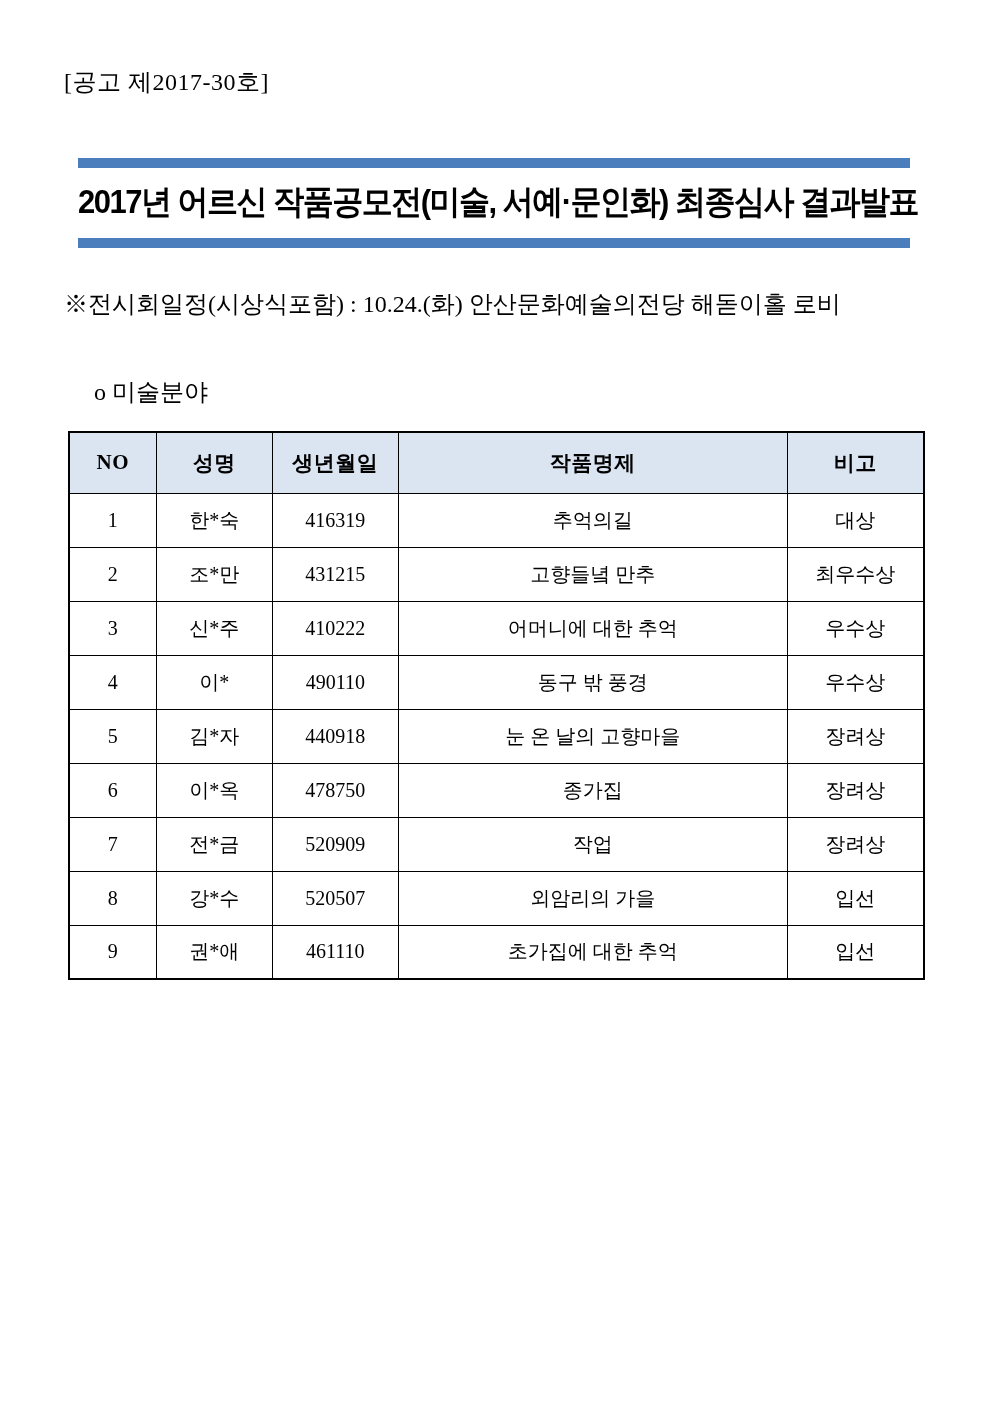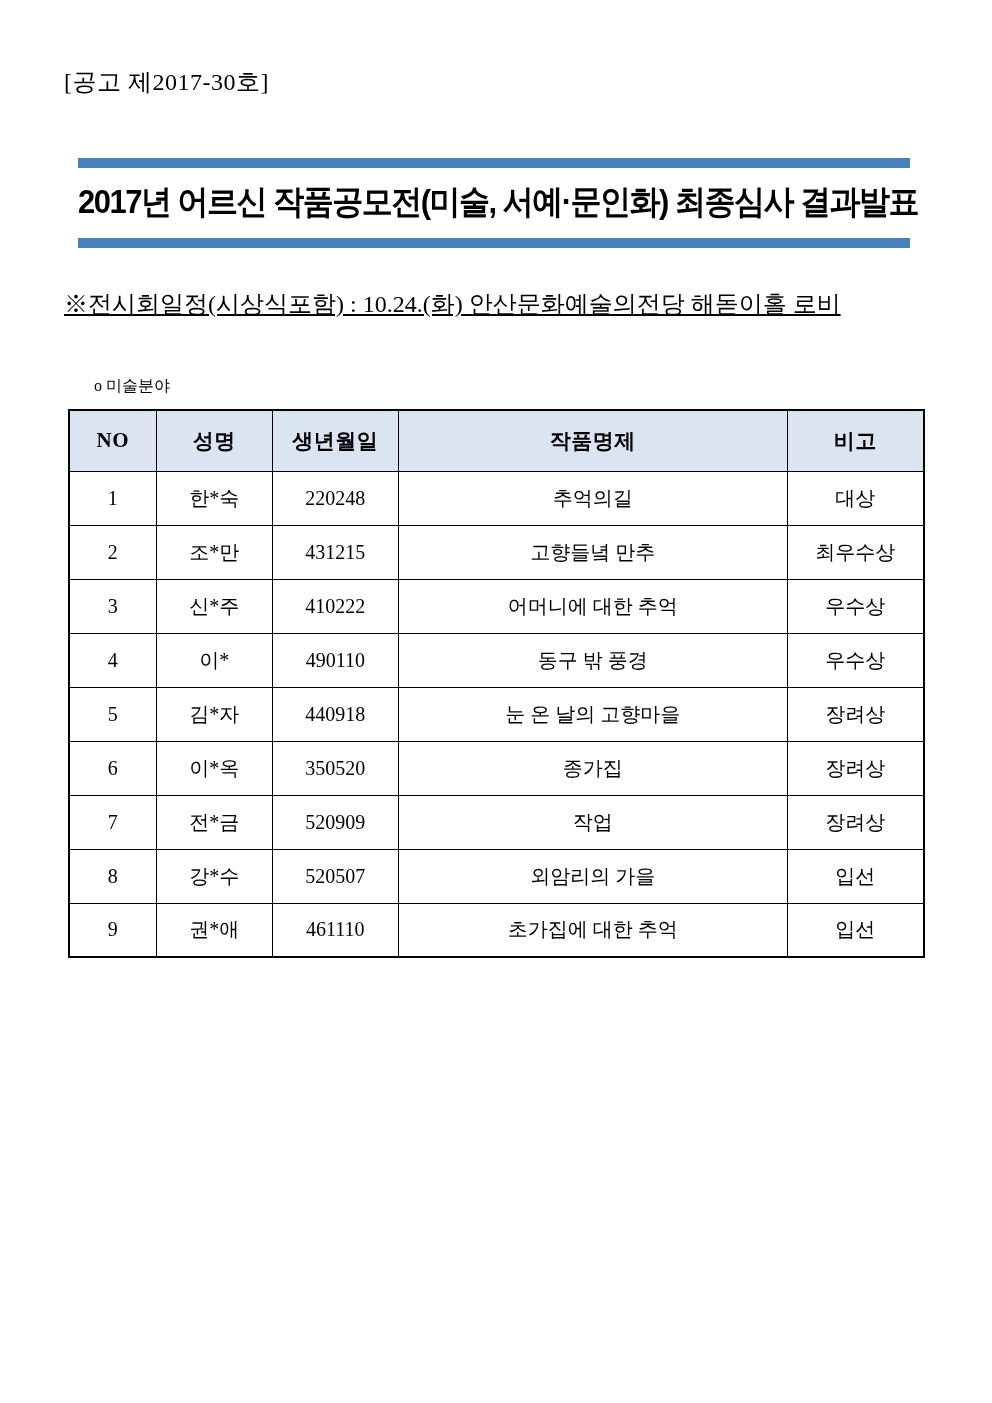--- a/index.html
+++ b/index.html
@@ -39,25 +39,24 @@
     margin: 40px 62px 0 64px;
     font-size: 24px;
     line-height: 1.93;
     text-align: justify;
     word-break: keep-all;
   }
   .exhibition-note {
     margin: 40px 62px 0 64px;
     font-size: 24px;
     white-space: nowrap;
-    text-decoration: underline;
   }
   .section-label {
-    margin: 56px 0 12px 94px;
-    font-size: 16px;
+    margin: 56px 0 23px 94px;
+    font-size: 24px;
   }
   table.results-table {
     margin-left: 68px;
     width: 857px;
     border-collapse: collapse;
     table-layout: fixed;
     border: 2px solid #000000;
   }
   .results-table th, .results-table td {
     border: 1px solid #000000;
@@ -115,21 +114,21 @@
         <th>성명</th>
         <th>생년월일</th>
         <th>작품명제</th>
         <th>비고</th>
       </tr>
     </thead>
     <tbody>
         <tr>
           <td>1</td>
           <td>한*숙</td>
-          <td>220248</td>
+          <td>416319</td>
           <td>추억의길</td>
           <td>대상</td>
         </tr>
         <tr>
           <td>2</td>
           <td>조*만</td>
           <td>431215</td>
           <td>고향들녘 만추</td>
           <td>최우수상</td>
         </tr>
@@ -150,21 +149,21 @@
         <tr>
           <td>5</td>
           <td>김*자</td>
           <td>440918</td>
           <td>눈 온 날의 고향마을</td>
           <td>장려상</td>
         </tr>
         <tr>
           <td>6</td>
           <td>이*옥</td>
-          <td>350520</td>
+          <td>478750</td>
           <td>종가집</td>
           <td>장려상</td>
         </tr>
         <tr>
           <td>7</td>
           <td>전*금</td>
           <td>520909</td>
           <td>작업</td>
           <td>장려상</td>
         </tr>

